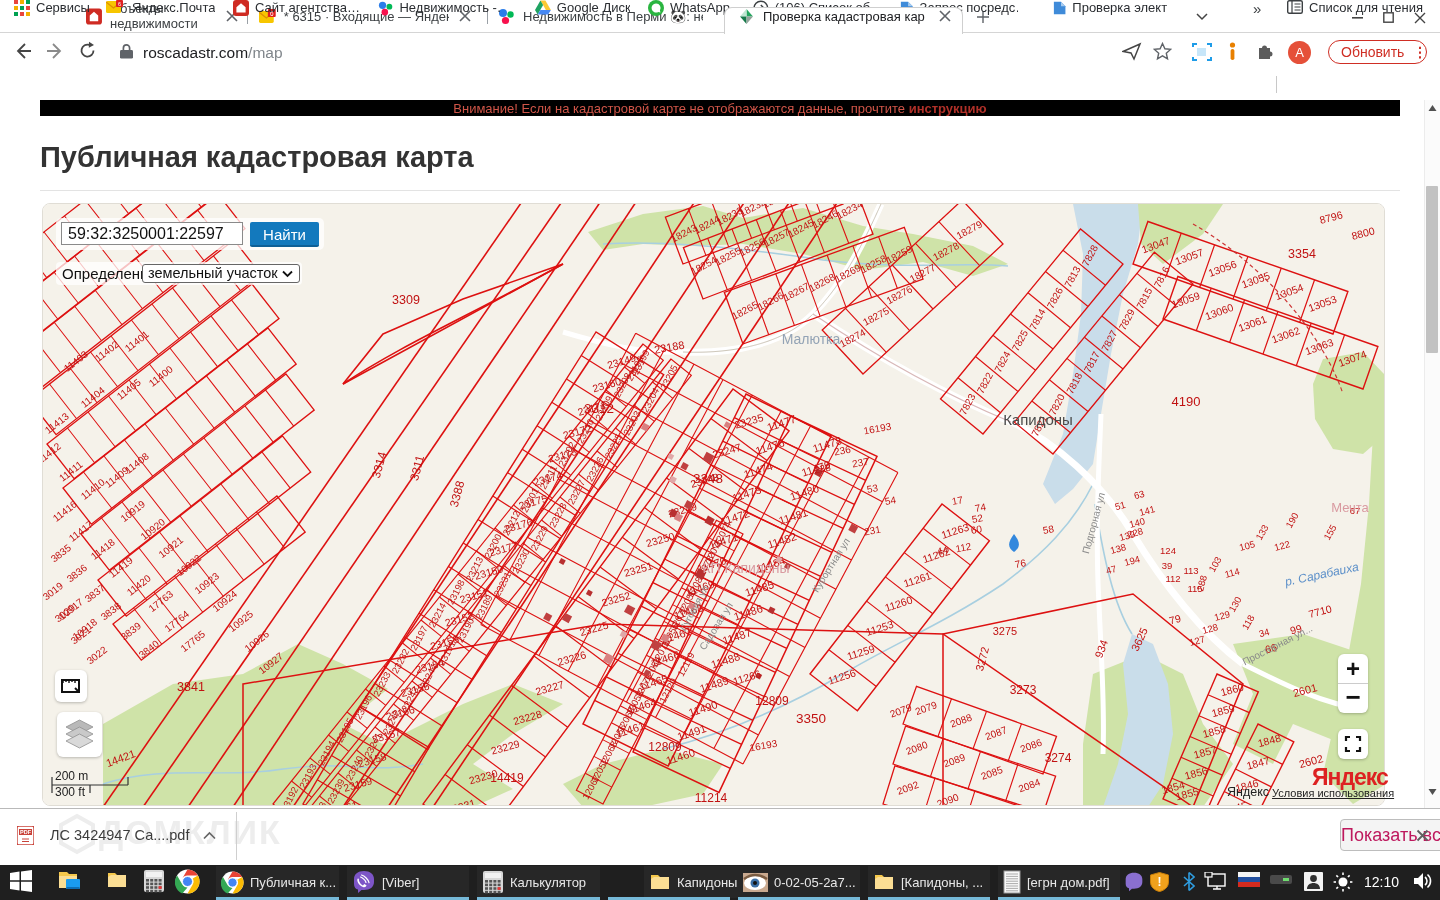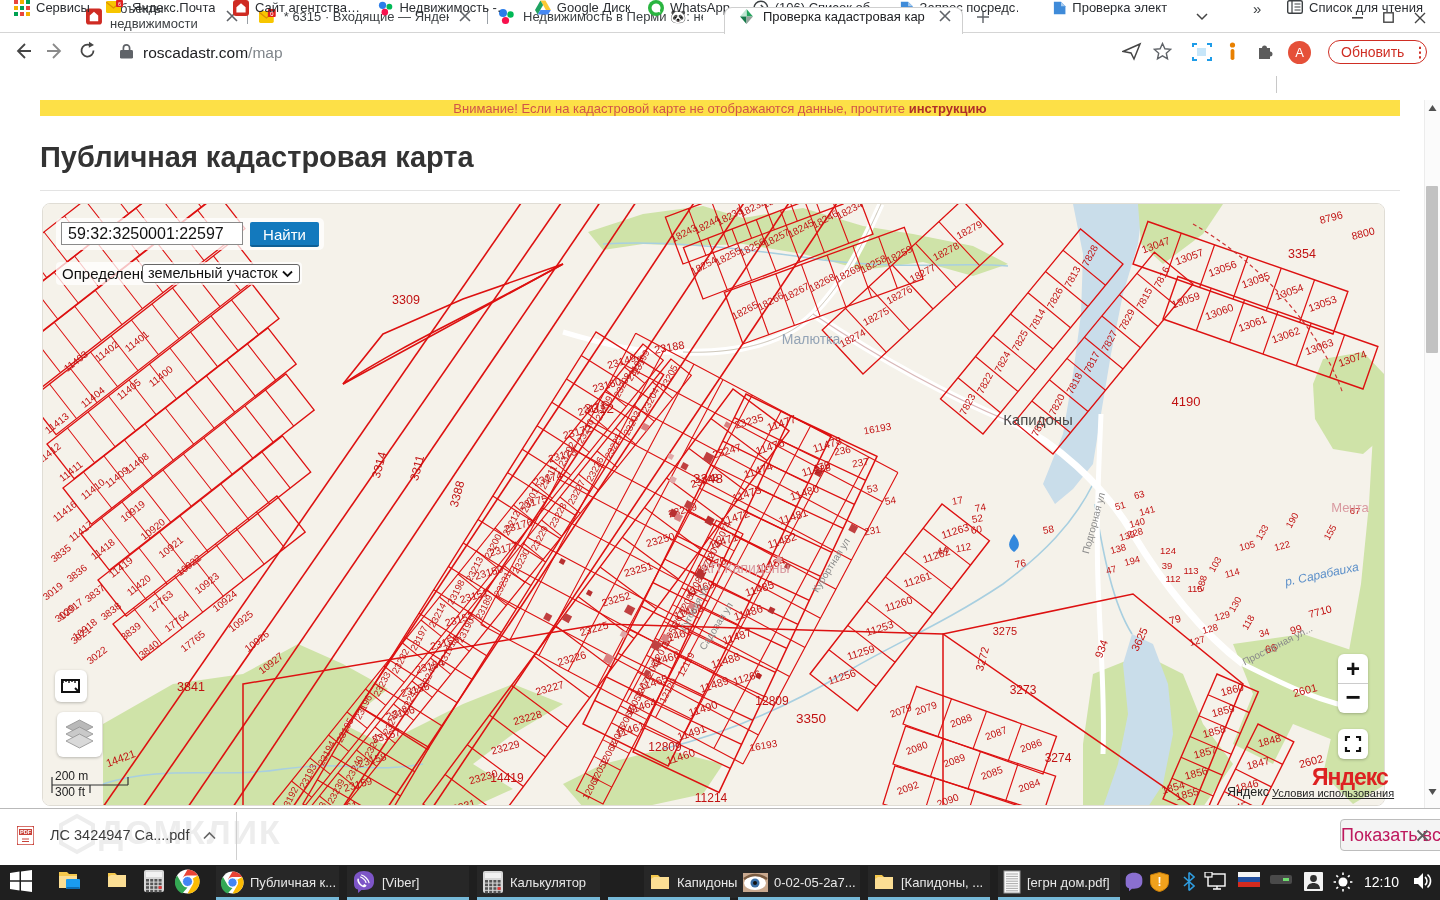--- a/index.html
+++ b/index.html
@@ -3,21 +3,21 @@
 *{margin:0;padding:0;box-sizing:border-box}
 html,body{width:1440px;height:900px;overflow:hidden;font-family:"Liberation Sans",sans-serif;background:#fff}
 .abs{position:absolute}
 #tabbar{position:absolute;left:0;top:0;width:1440px;height:33px;background:#fff;border-bottom:1px solid #d5d5d5}
 .tab{position:absolute;top:0;height:32px;display:flex;align-items:center;font-size:13px;color:#3c4043}
 .tabsep{position:absolute;top:9px;width:1px;height:15px;background:#9aa0a6}
 #activetab{position:absolute;left:724px;top:7px;width:239px;height:27px;background:#fff;border:1px solid #cfcfcf;border-bottom:none;border-radius:8px 8px 0 0;z-index:2}
 #toolbar{position:absolute;left:0;top:33px;width:1440px;height:36px;background:#fff}
 #bookbar{position:absolute;left:0;top:69px;width:1440px;height:31px;background:#fff}
 .bk{position:absolute;top:0;height:31px;display:flex;align-items:flex-start;font-size:13px;color:#2a2d31}
-#warn{position:absolute;left:40px;top:100px;width:1360px;height:16px;background:#fde047;overflow:hidden}
+#warn{position:absolute;left:40px;top:100px;width:1360px;height:16px;background:#000000;overflow:hidden}
 #h1{position:absolute;left:40px;top:141px;font-size:29px;font-weight:bold;color:#333;letter-spacing:0px}
 #rule{position:absolute;left:40px;top:190px;width:1360px;height:1px;background:#e3e3e3}
 #map{position:absolute;left:42px;top:203px;width:1343px;height:603px;border-radius:8px;overflow:hidden;border:1px solid #e0ddd5}
 #sbox{position:absolute;left:56px;top:218px;width:268px;height:32px;background:rgba(255,255,255,.75);border-radius:5px}
 #sinput{position:absolute;left:61px;top:222px;width:182px;height:23px;background:#fff;border:1px solid #8a8a8a;font-size:16px;color:#111;padding-left:6px;line-height:21px}
 #sbtn{position:absolute;left:250px;top:222px;width:69px;height:25px;background:#1379bd;color:#fff;font-size:15px;text-align:center;line-height:25px;border-radius:2px;border-bottom:2px solid #0e5f96}
 #obox{position:absolute;left:56px;top:262px;width:246px;height:23px;background:rgba(255,255,255,.75);border-radius:4px}
 #olabel{position:absolute;left:62px;top:265px;font-size:15px;color:#111}
 #osel{position:absolute;left:142px;top:264px;width:158px;height:19px;background:#fff;border:1px solid #666;border-radius:3px;font-size:14.5px;color:#111;padding-left:5px;line-height:17px}
 .mapbtn{position:absolute;background:#fff;border-radius:6px;box-shadow:0 1px 3px rgba(0,0,0,.25)}

